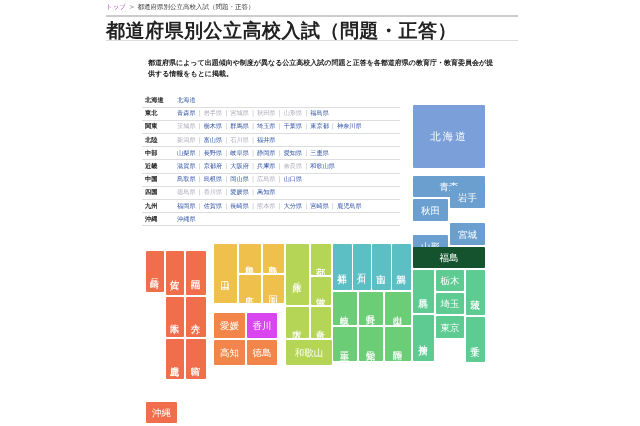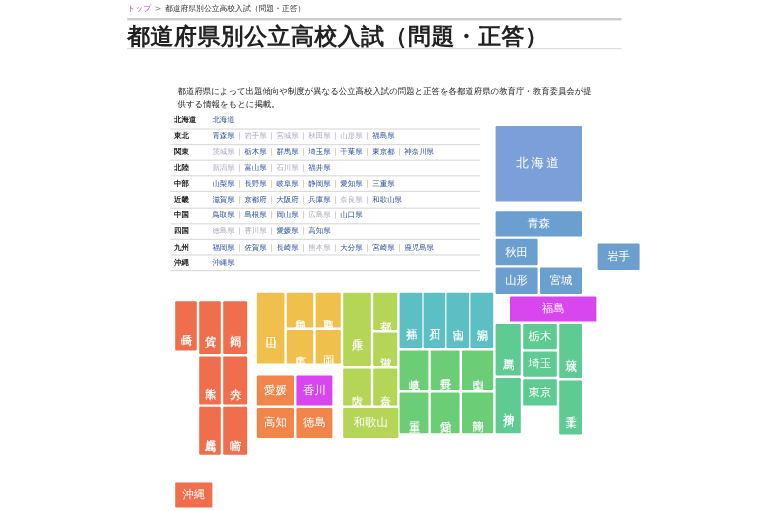--- a/index.html
+++ b/index.html
@@ -4,21 +4,21 @@
 <style>
   * { box-sizing: border-box; margin: 0; padding: 0; }
   body { width: 640px; height: 426px; background: #fff; position: relative; overflow: hidden;
          font-family: "DejaVu Sans", "Liberation Sans", sans-serif; color: #222; }
   .breadcrumb { position: absolute; left: 106px; top: 3px; font-size: 6.5px; color: #333; white-space: nowrap; }
   .breadcrumb .crumb-link { color: #b24ab4; font-family: Liberation Serif, serif; }
   .breadcrumb .sep { color: #888; margin: 0 3px; }
   .topline { position: absolute; left: 106px; top: 15px; width: 412px; height: 2px; background: #ccc; }
   .title { position: absolute; left: 106px; top: 18px; font-size: 19px; font-weight: bold; color: #222; white-space: nowrap; letter-spacing: 0.5px; }
   .titleline { position: absolute; left: 106px; top: 40px; width: 412px; height: 1px; background: #ddd; }
-  .desc { position: absolute; left: 148px; top: 71px; width: 350px; font-size: 7px; line-height: 11px; color: #222; }
+  .desc { position: absolute; left: 148px; top: 58px; width: 350px; font-size: 7px; line-height: 11px; color: #222; font-weight: bold; }
   table.regions { position: absolute; left: 142px; top: 94px; width: 258px; border-collapse: collapse; font-size: 6.2px; }
   table.regions tr { height: 13.2px; border-bottom: 1px solid #ddd; }
   table.regions td.rname { width: 35px; font-weight: bold; color: #222; padding-left: 3px; }
   table.regions td.plist { white-space: nowrap; }
   .pref { color: #2b4fa3; }
   .pref.dis { color: #aab; }
   .bar { color: #bbb; margin: 0 3px; }
   .map { position: absolute; left: 0; top: 0; }
   .tile { position: absolute; color: #fff; display: flex; align-items: center; justify-content: center;
           text-align: center; font-size: 9.5px; line-height: 11px; border-radius: 1px; }
@@ -78,24 +78,24 @@
         <td class="rname">沖縄</td>
         <td class="plist"><span class="pref">沖縄県</span></td>
       </tr>
     </tbody>
   </table>
 
 <div class="map" id="map">
     <div class="tile big" style="left: 413px; top: 105px; width: 72px; height: 63px; background: rgb(123, 159, 216);">北海道</div>
     <div class="tile" style="left: 413px; top: 176px; width: 72px; height: 21px; background: rgb(106, 159, 208); text-align: center;">青森</div>
     <div class="tile" style="left: 413px; top: 199px; width: 35px; height: 22px; background: rgb(106, 159, 208);">秋田</div>
-    <div class="tile" style="left: 450px; top: 203px; width: 35px; height: 22px; background: rgb(106, 159, 208); margin-left: 48px;">岩手</div>
-    <div class="tile" style="left: 413px; top: 223px; width: 35px; height: 22px; background: rgb(106, 159, 208);">山形</div>
+    <div class="tile" style="left: 450px; top: 186px; width: 35px; height: 22px; background: rgb(106, 159, 208);">岩手</div>
+    <div class="tile" style="left: 413px; top: 235px; width: 35px; height: 22px; background: rgb(106, 159, 208);">山形</div>
     <div class="tile" style="left: 450px; top: 223px; width: 35px; height: 22px; background: rgb(106, 159, 208);">宮城</div>
-    <div class="tile" style="left: 413px; top: 247px; width: 72px; height: 21px; background: #d946ef; margin-left: 12px;">福島</div>
+    <div class="tile" style="left: 413px; top: 247px; width: 72px; height: 21px; background: #14532d;">福島</div>
     <div class="tile v" style="left: 413px; top: 270px; width: 21px; height: 43px; background: rgb(94, 203, 147);">群馬</div>
     <div class="tile v" style="left: 413px; top: 315px; width: 21px; height: 46px; background: rgb(94, 203, 147);">神奈川</div>
     <div class="tile" style="left: 436px; top: 270px; width: 28px; height: 21px; background: rgb(94, 203, 147);">栃木</div>
     <div class="tile" style="left: 436px; top: 293px; width: 28px; height: 21px; background: rgb(94, 203, 147);">埼玉</div>
     <div class="tile" style="left: 436px; top: 316px; width: 28px; height: 22px; background: rgb(94, 203, 147);">東京</div>
     <div class="tile v" style="left: 466px; top: 270px; width: 19px; height: 45px; background: rgb(94, 203, 147);">茨城</div>
     <div class="tile v" style="left: 466px; top: 317px; width: 19px; height: 45px; background: rgb(94, 203, 147);">千葉</div>
     <div class="tile v" style="left: 333px; top: 244px; width: 19px; height: 46px; background: rgb(92, 191, 196);">福井</div>
     <div class="tile v" style="left: 353px; top: 244px; width: 18px; height: 46px; background: rgb(92, 191, 196);">石川</div>
     <div class="tile v" style="left: 372px; top: 244px; width: 19px; height: 46px; background: rgb(92, 191, 196);">富山</div>

